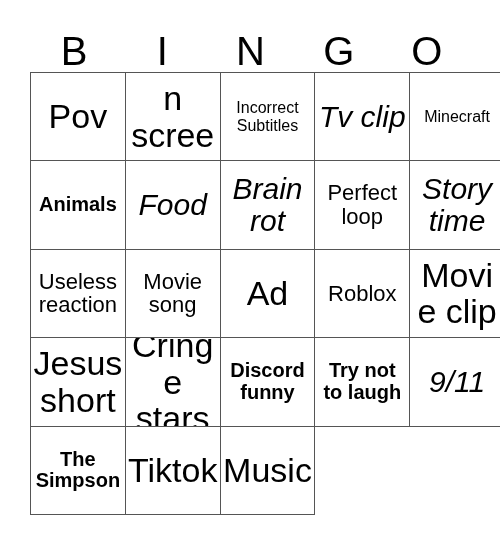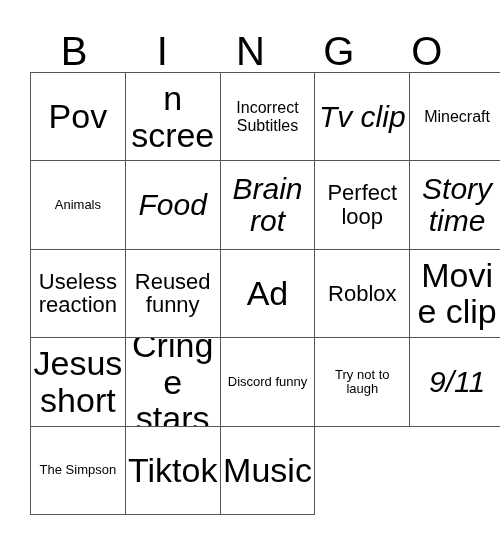--- a/index.html
+++ b/index.html
@@ -74,21 +74,21 @@
     width: 100%;
     line-height: 1.08;
     word-wrap: break-word;
   }
 
   
   .fs-xxl .cell-text { font-size: 34px; }
   .fs-xl  .cell-text { font-size: 30px; font-style: italic; }
   .fs-lg  .cell-text { font-size: 34px; }
   .fs-md  .cell-text { font-size: 22px; }
-  .fs-sm  .cell-text { font-size: 13px; }
+  .fs-sm  .cell-text { font-size: 20px; font-weight: bold; }
   .fs-xs  .cell-text { font-size: 16px; }
 </style>
 </head>
 <body>
 
 <div class="card">
 
   <div class="header-row">
     <div class="header-cell">B</div>
     <div class="header-cell">I</div>
@@ -128,21 +128,21 @@
         <span class="cell-text">Perfect loop</span>
       </div>
     <div class="cell fs-xl">
         <span class="cell-text">Story time</span>
       </div>
 
     <div class="cell fs-md">
         <span class="cell-text">Useless reaction</span>
       </div>
     <div class="cell fs-md">
-        <span class="cell-text">Reused funny</span>
+        <span class="cell-text">Movie song</span>
       </div>
     <div class="cell fs-xxl">
         <span class="cell-text">Ad</span>
       </div>
     <div class="cell fs-md">
         <span class="cell-text">Roblox</span>
       </div>
 
     <div class="cell fs-lg">
         <span class="cell-text">Movie clip</span>

